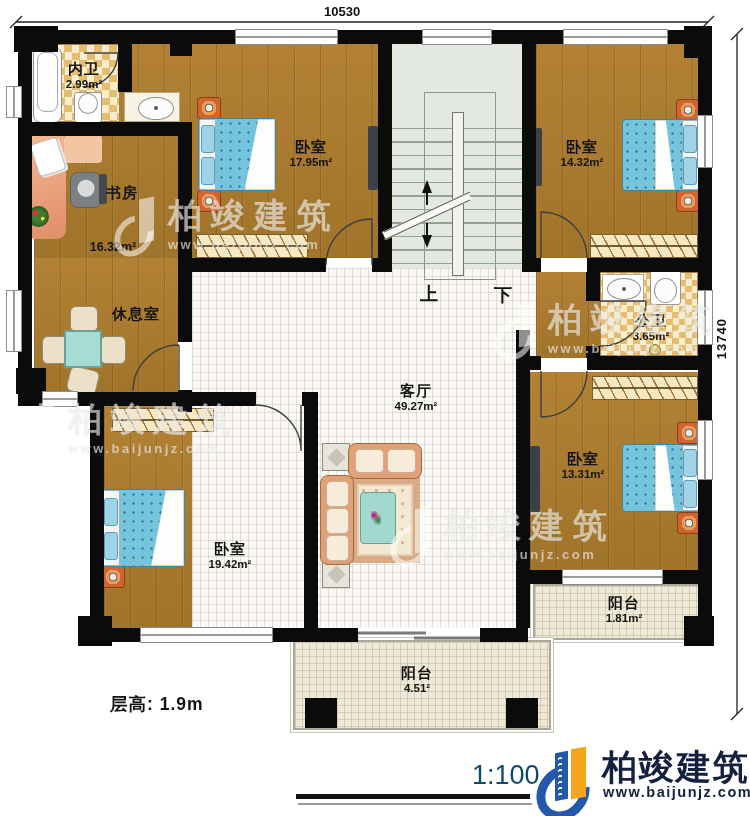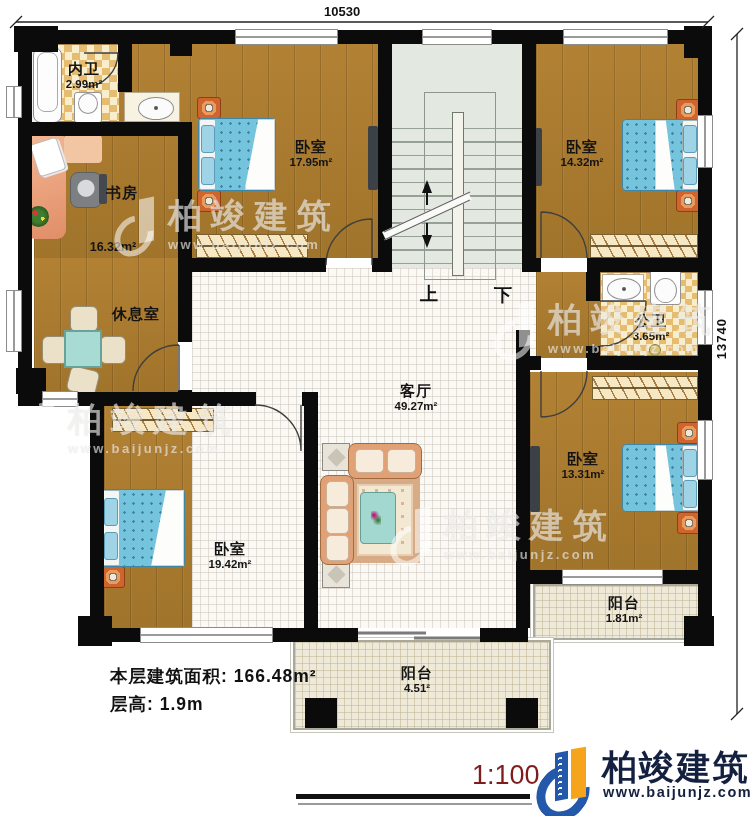--- a/index.html
+++ b/index.html
@@ -65,21 +65,21 @@
   
   .wm{position:absolute;display:flex;align-items:center;gap:10px;color:rgba(255,255,255,.55);z-index:50;pointer-events:none;text-shadow:0 0 1px rgba(140,135,125,.25);}
   .wm-g{position:relative;width:42px;height:56px;flex:0 0 auto;}
   .wm-g::before{content:"";position:absolute;left:0;top:18px;width:24px;height:32px;border:6px solid currentColor;border-top-color:transparent;border-radius:50%;transform:rotate(38deg);}
   .wm-g::after{content:"";position:absolute;right:4px;top:2px;width:15px;height:44px;background:currentColor;transform:skewY(-12deg);}
   .wm-name{display:block;font-size:34px;font-weight:700;letter-spacing:9px;line-height:1;}
   .wm-url{display:block;font-size:13px;font-weight:700;letter-spacing:2.5px;line-height:1;margin-top:6px;}
   
   .note{position:absolute;font-size:17.5px;font-weight:700;color:#111;z-index:40;letter-spacing:1px;}
   .title-name{position:absolute;left:296px;top:748px;font-size:37px;font-weight:700;color:#111;letter-spacing:1px;z-index:40;}
-  .title-scale{position:absolute;left:472px;top:760px;font-size:27px;font-weight:400;color:#7f1d1d;z-index:40;}
+  .title-scale{position:absolute;left:472px;top:760px;font-size:27px;font-weight:400;color:#0c4a6e;z-index:40;}
   .tline1{position:absolute;left:296px;top:794px;width:234px;height:5px;background:#111;z-index:40;}
   .tline2{position:absolute;left:298px;top:803px;width:234px;height:2px;background:#9a9a9a;z-index:40;}
   .lg{position:absolute;left:538px;top:746px;width:58px;height:66px;z-index:40;}
   .lg-sw{position:absolute;left:0;top:18px;width:32px;height:40px;border:9px solid #2458aa;border-top-color:transparent;border-radius:50%;transform:rotate(38deg);}
   .lg-b{position:absolute;left:17px;top:6px;width:13px;height:48px;background:#2458aa;transform:skewY(-10deg);background-image:repeating-linear-gradient(to bottom,rgba(255,255,255,.95) 0 2px,transparent 2px 6px);background-size:4px 80%;background-repeat:no-repeat;background-position:3px 5px;}
   .lg-o{position:absolute;left:33px;top:2px;width:15px;height:50px;background:#f7a41d;transform:skewY(-10deg);}
   .lg-name{position:absolute;left:602px;top:744px;font-size:35px;font-weight:900;color:#14203f;letter-spacing:2px;z-index:40;}
   .lg-url{position:absolute;left:603px;top:784px;font-size:14.5px;font-weight:700;color:#14203f;letter-spacing:1.5px;z-index:40;}
   svg.overlay{position:absolute;left:0;top:0;z-index:30;pointer-events:none;}
 </style>
@@ -343,21 +343,20 @@
     </span>
   </div>
   <div class="wm" style="left:392px;top:506px;">
     <span class="wm-g"></span>
     <span>
       <span class="wm-name">柏竣建筑</span>
       <span class="wm-url">www.baijunjz.com</span>
     </span>
   </div>
 
-  <div class="note" style="left:110px;top:664px;">本层建筑面积: 166.48m²</div>
   <div class="note" style="left:110px;top:692px;">层高: 1.9m</div>
 
   <div class="title-scale">1:100</div>
   <div class="tline1"></div>
   <div class="tline2"></div>
 
   <div class="lg">
     <span class="lg-sw"></span>
     <span class="lg-b"></span>
     <span class="lg-o"></span>

